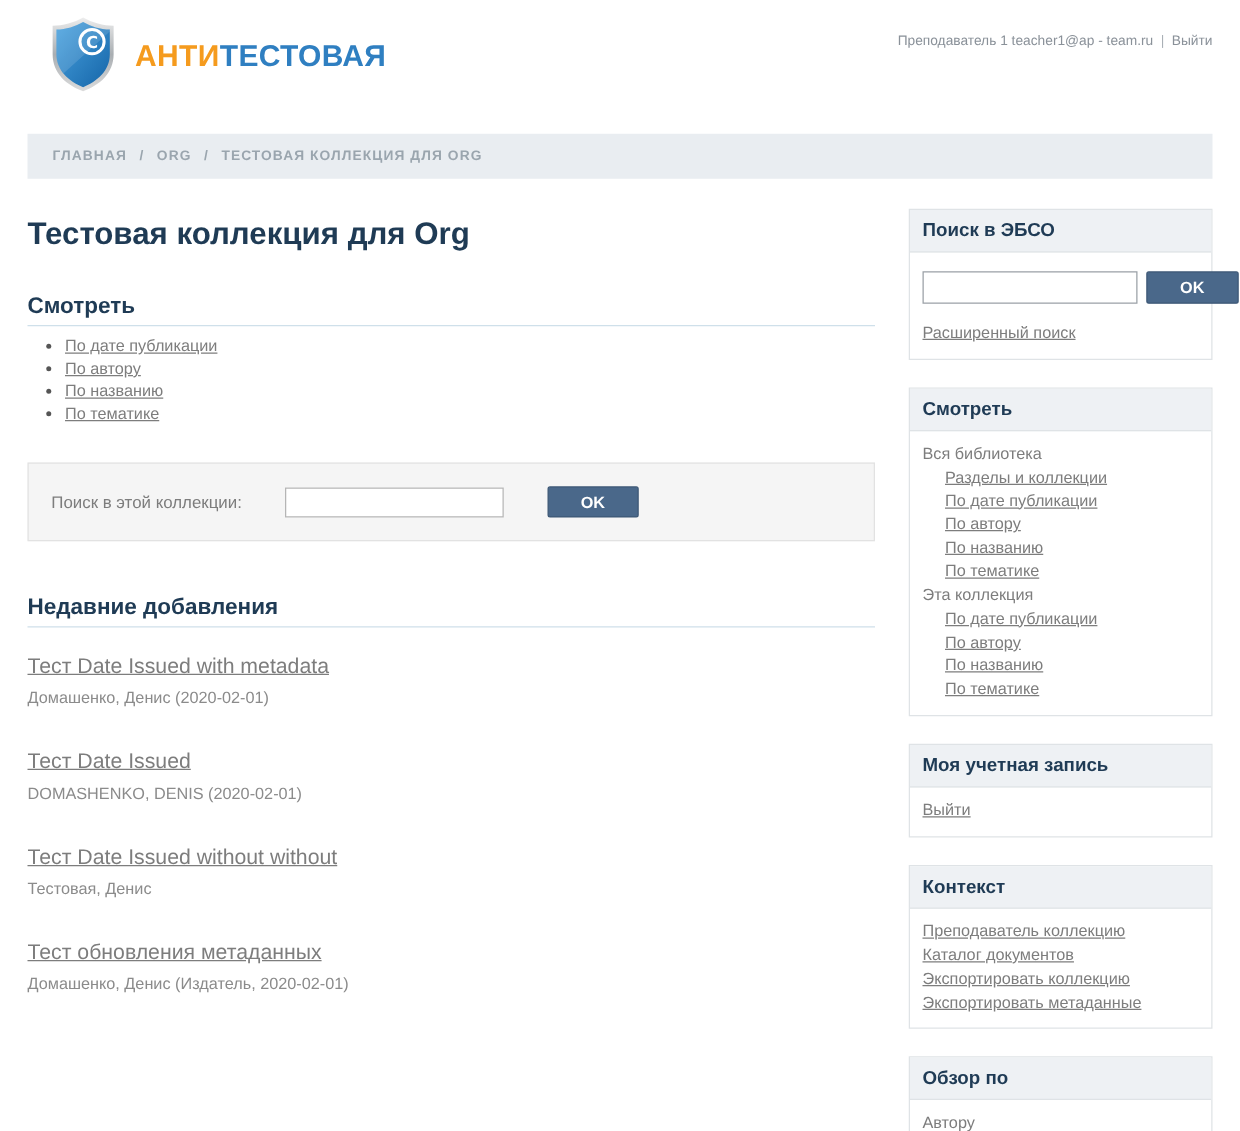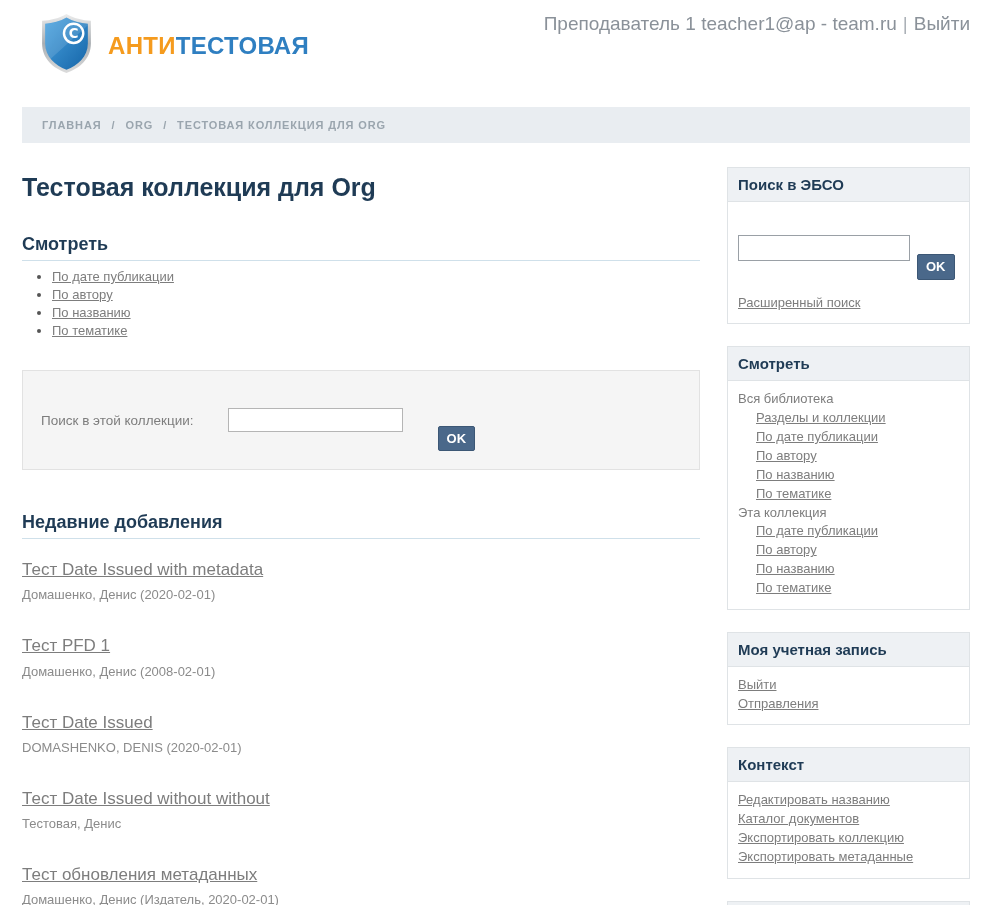--- a/index.html
+++ b/index.html
@@ -15,21 +15,21 @@
   
   .site-header {
     height: 95px;
     padding: 13px 22px 0 40px;
     display: flex; justify-content: space-between; align-items: flex-start;
   }
   .logo { display: flex; align-items: center; gap: 15px; }
   .brand { font-size: 24px; font-weight: bold; letter-spacing: 0.3px; }
   .brand-p1 { color: #f59b1e; }
   .brand-p2 { color: #2f7fc1; }
-  .user-info { font-size: 19px; color: #8a9199; }
+  .user-info { margin-top: 14px; font-size: 11px; color: #8a9199; }
   .user-info a { color: #8a9199; text-decoration: none; }
   .user-sep { margin: 0 6px; color: #aab0b6; }
 
   
   .breadcrumb-bar {
     margin: 12px 22px;
     background: #e9edf1;
     padding: 12px 20px;
     font-size: 11px; font-weight: bold; letter-spacing: 0.08em;
     color: #9aa5ae;
@@ -69,21 +69,21 @@
   .text-input {
     width: 175px; height: 24px;
     border: 1px solid #b5b5b5; background: #fff;
     padding: 2px 5px; font-family: inherit; font-size: 13px; color: #555;
   }
   .btn {
     margin-left: 7px;
     background: #4a688a; color: #ffffff;
     border: 1px solid #3c5775; border-radius: 2px;
     font-family: inherit; font-size: 13px; font-weight: bold;
-    padding: 4px 8px; line-height: 1.2; cursor: pointer; margin-top: 37px;
+    padding: 4px 26px; line-height: 1.2; cursor: pointer;
   }
   .add-link { display: inline-block; margin-top: 32px; font-size: 14px; color: #8a99a6; }
   .recent-section { margin-top: 42px; }
   .recent-list { margin-top: 20px; }
   .item { margin-bottom: 33px; }
   .item-title { font-size: 17px; line-height: 1.3; }
   .item-meta { margin-top: 6px; font-size: 13px; color: #8b8b8b; }
 
   
   .panel { border: 1px solid #dfe3e6; margin-bottom: 22px; }
@@ -159,24 +159,20 @@
 
 
     <section class="recent-section">
       <h2 class="section-heading">Недавние добавления</h2>
       <div class="recent-list">
         <div class="item">
           <a class="item-title">Тест Date Issued with metadata</a>
           <div class="item-meta">Домашенко, Денис (2020-02-01)</div>
         </div>
         <div class="item">
-          <a class="item-title">Тест PFD 1</a>
-          <div class="item-meta">Домашенко, Денис (2008-02-01)</div>
-        </div>
-        <div class="item">
           <a class="item-title">Тест Date Issued</a>
           <div class="item-meta">DOMASHENKO, DENIS (2020-02-01)</div>
         </div>
         <div class="item">
           <a class="item-title">Тест Date Issued without without</a>
           <div class="item-meta">Тестовая, Денис</div>
         </div>
         <div class="item">
           <a class="item-title">Тест обновления метаданных</a>
           <div class="item-meta">Домашенко, Денис (Издатель, 2020-02-01)</div>
@@ -216,28 +212,27 @@
           <a>По названию</a>
           <a>По тематике</a>
         </div>
       </div>
     </div>
 
     <div class="panel">
       <div class="panel-header">Моя учетная запись</div>
       <div class="panel-body">
         <a>Выйти</a>
-        <a>Отправления</a>
       </div>
     </div>
 
     <div class="panel">
       <div class="panel-header">Контекст</div>
       <div class="panel-body">
-        <a>Редактировать названию</a>
+        <a>Преподаватель коллекцию</a>
         <a>Каталог документов</a>
         <a>Экспортировать коллекцию</a>
         <a>Экспортировать метаданные</a>
       </div>
     </div>
 
     <div class="panel">
       <div class="panel-header">Обзор по</div>
       <div class="panel-body">
         <div class="group-label">Автору</div>

